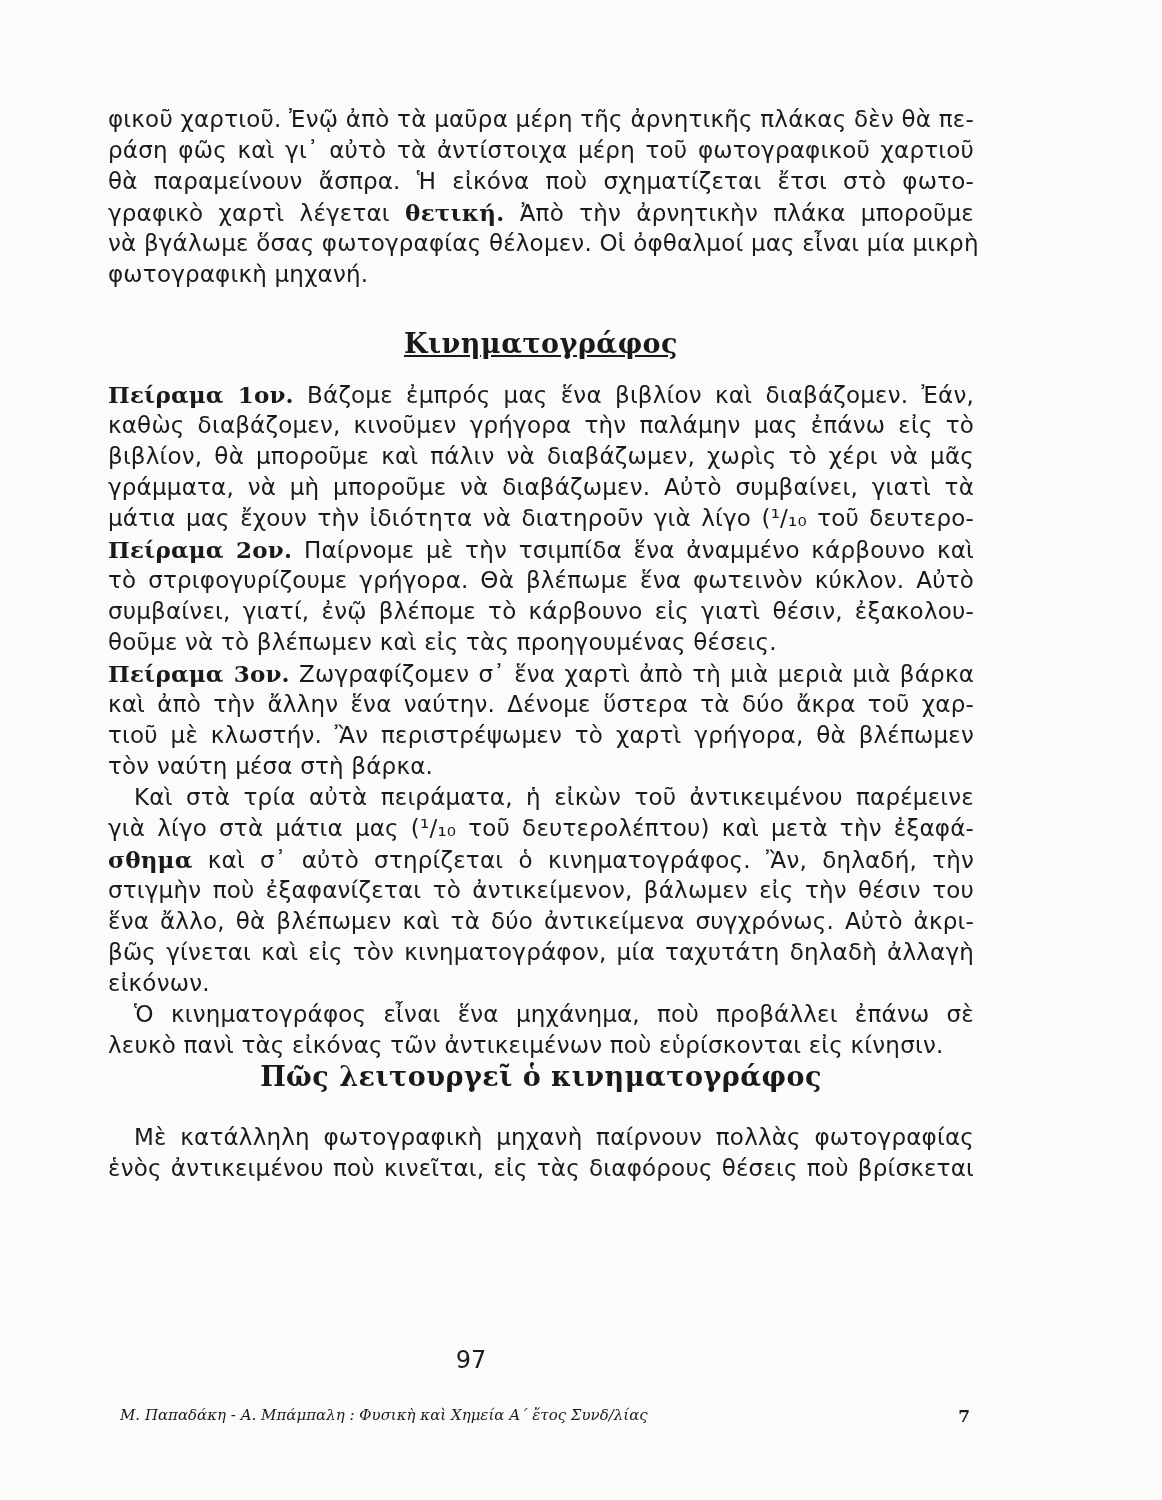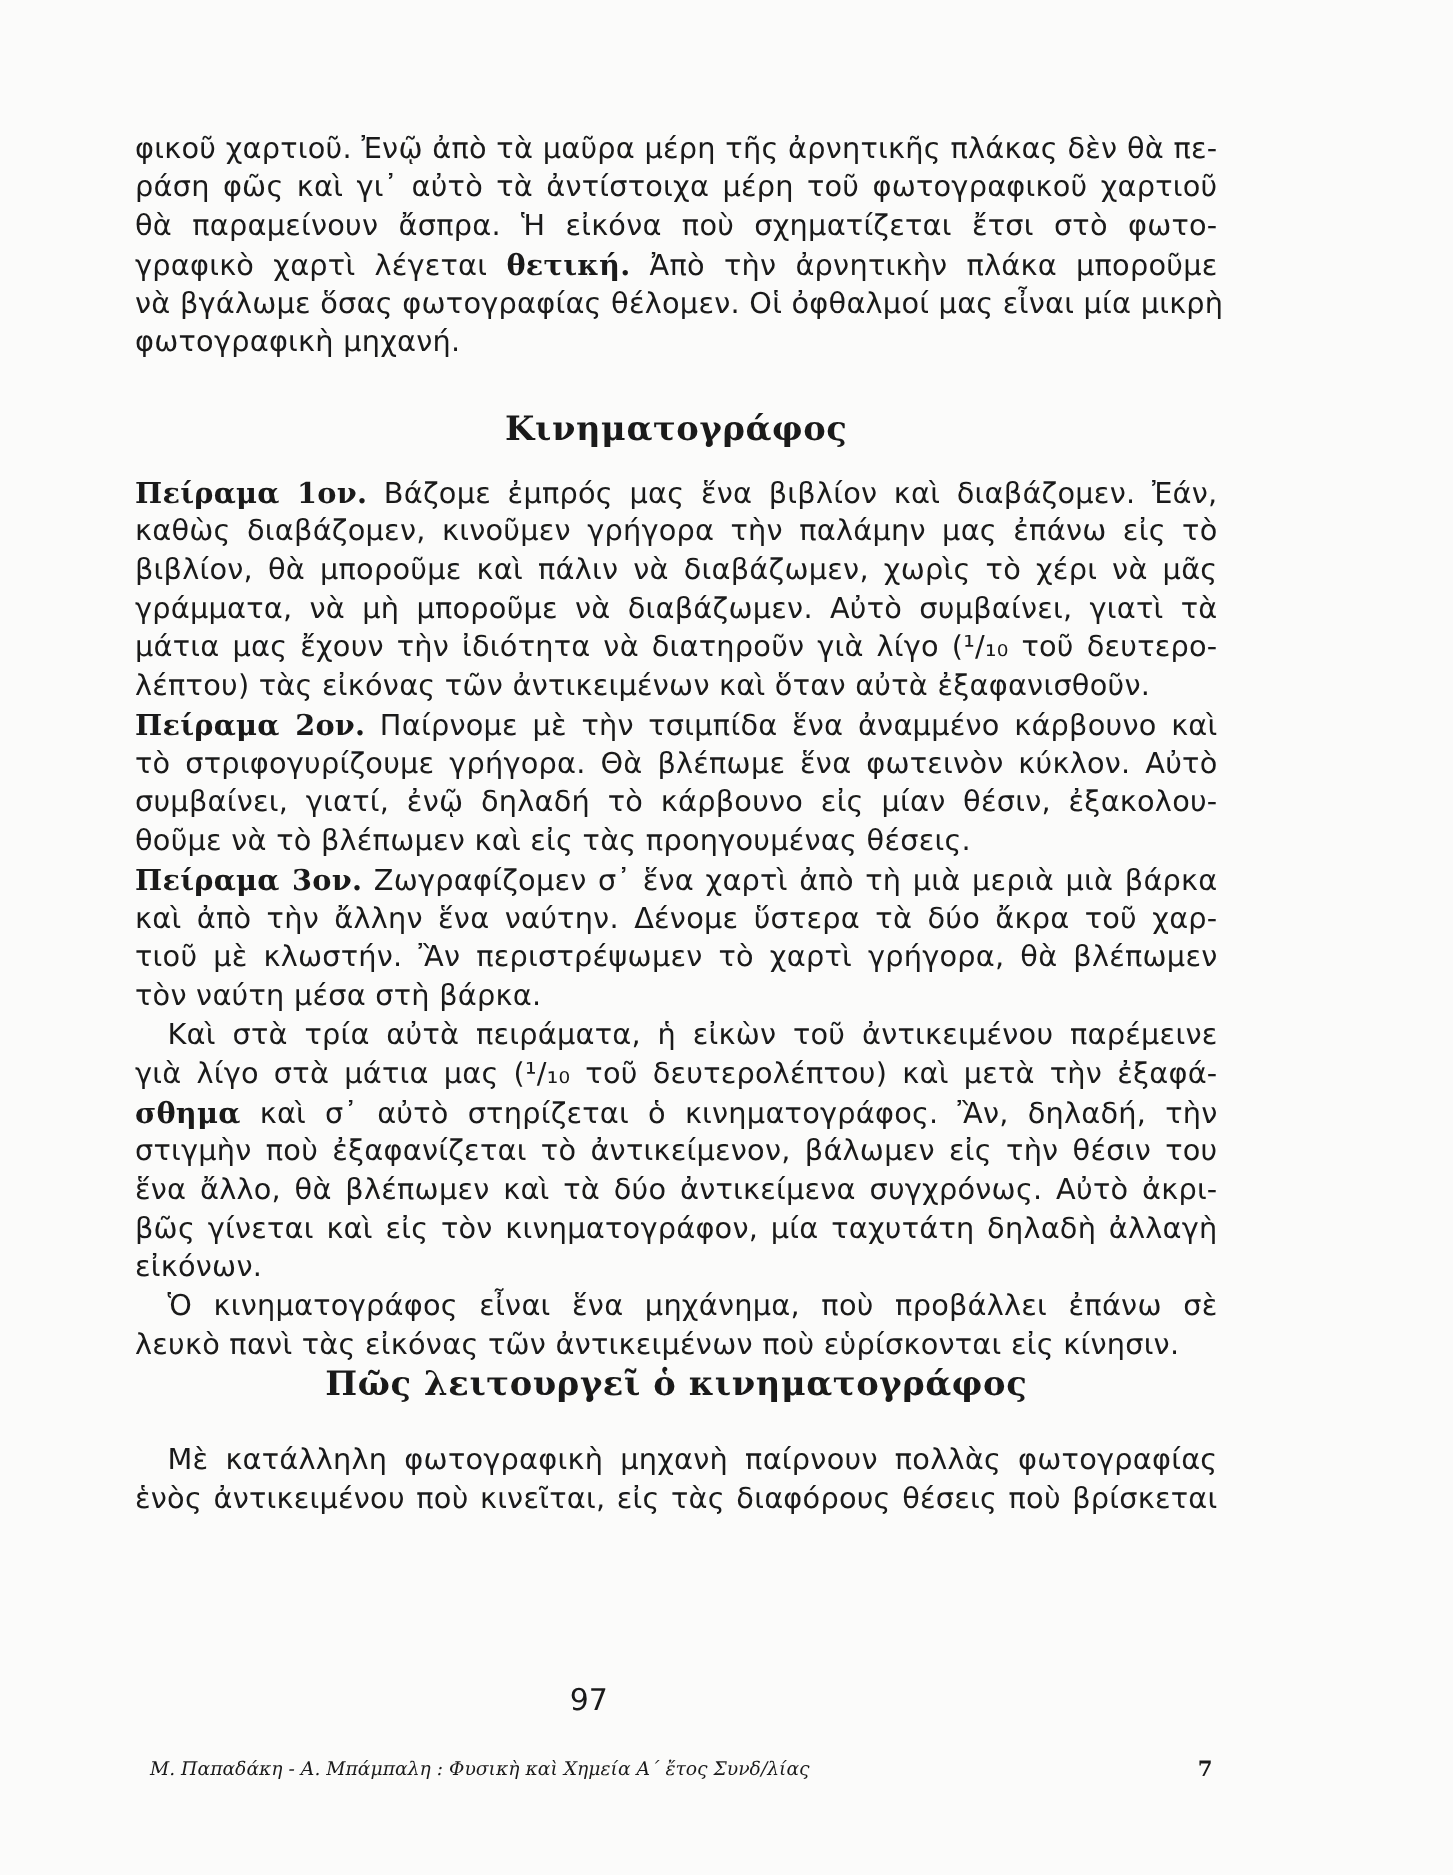--- a/index.html
+++ b/index.html
@@ -11,21 +11,21 @@
   .line {
     font-size: 23px; line-height: 31px; height: 31px; white-space: nowrap;
     text-align: justify; text-align-last: justify; letter-spacing: 0.2px;
   }
   .line.last { text-align-last: left; }
   .indent { text-indent: 26px; }
   .h {
     font-family: "DejaVu Serif", serif; font-weight: bold; font-size: 27px;
     text-align: center; letter-spacing: 0.5px;
   }
-  .h1 { margin-top: 38px; margin-bottom: 20px; }
+  .h1 { margin-top: 38px; margin-bottom: 20px; text-decoration: underline; }
   .h2 { margin-bottom: 30px; }
   .b { font-family: "DejaVu Serif", serif; font-weight: bold; }
   .bi { font-family: "DejaVu Serif", serif; font-weight: bold; }
   .pagenum { position: absolute; left: 0; width: 942px; top: 1346px; text-align: center; font-size: 24px; }
   .footer {
     position: absolute; left: 120px; top: 1406px; width: 850px;
     font-family: "DejaVu Serif", serif; font-style: italic; font-size: 15px;
   }
   .footer .num { position: absolute; right: 0; top: 0; font-style: normal; font-weight: bold; font-size: 17px; }
 </style>
@@ -40,25 +40,24 @@
   <div class="line">νὰ βγάλωμε ὅσας φωτογραφίας θέλομεν. Οἱ ὀφθαλμοί μας εἶναι μία μικρὴ</div>
   <div class="line last">φωτογραφικὴ μηχανή.</div>
 
   <div class="h h1">Κινηματογράφος</div>
 
   <div class="line"><span class="b">Πείραμα 1ον.</span><span> Βάζομε ἐμπρός μας ἕνα βιβλίον καὶ διαβάζομεν. Ἐάν,</span></div>
   <div class="line">καθὼς διαβάζομεν, κινοῦμεν γρήγορα τὴν παλάμην μας ἐπάνω εἰς τὸ</div>
   <div class="line">βιβλίον, θὰ μποροῦμε καὶ πάλιν νὰ διαβάζωμεν, χωρὶς τὸ χέρι νὰ μᾶς</div>
   <div class="line">γράμματα, νὰ μὴ μποροῦμε νὰ διαβάζωμεν. Αὐτὸ συμβαίνει, γιατὶ τὰ</div>
   <div class="line">μάτια μας ἔχουν τὴν ἰδιότητα νὰ διατηροῦν γιὰ λίγο (¹/₁₀ τοῦ δευτερο-</div>
-  <div class="line last">λέπτου) τὰς εἰκόνας τῶν ἀντικειμένων καὶ ὅταν αὐτὰ ἐξαφανισθοῦν.</div>
 
   <div class="line"><span class="b">Πείραμα 2ον.</span><span> Παίρνομε μὲ τὴν τσιμπίδα ἕνα ἀναμμένο κάρβουνο καὶ</span></div>
   <div class="line">τὸ στριφογυρίζουμε γρήγορα. Θὰ βλέπωμε ἕνα φωτεινὸν κύκλον. Αὐτὸ</div>
-  <div class="line">συμβαίνει, γιατί, ἐνῷ δηλαδή τὸ κάρβουνο εἰς μίαν θέσιν, ἐξακολου-</div>
+  <div class="line">συμβαίνει, γιατί, ἐνῷ βλέπομε τὸ κάρβουνο εἰς γιατὶ θέσιν, ἐξακολου-</div>
   <div class="line last">θοῦμε νὰ τὸ βλέπωμεν καὶ εἰς τὰς προηγουμένας θέσεις.</div>
 
   <div class="line"><span class="b">Πείραμα 3ον.</span><span> Ζωγραφίζομεν σ᾽ ἕνα χαρτὶ ἀπὸ τὴ μιὰ μεριὰ μιὰ βάρκα</span></div>
   <div class="line">καὶ ἀπὸ τὴν ἄλλην ἕνα ναύτην. Δένομε ὕστερα τὰ δύο ἄκρα τοῦ χαρ-</div>
   <div class="line">τιοῦ μὲ κλωστήν. Ἂν περιστρέψωμεν τὸ χαρτὶ γρήγορα, θὰ βλέπωμεν</div>
   <div class="line last">τὸν ναύτη μέσα στὴ βάρκα.</div>
 
   <div class="line indent">Καὶ στὰ τρία αὐτὰ πειράματα, ἡ εἰκὼν τοῦ ἀντικειμένου παρέμεινε</div>
   <div class="line">γιὰ λίγο στὰ μάτια μας (¹/₁₀ τοῦ δευτερολέπτου) καὶ μετὰ τὴν ἐξαφά-</div>
   <div class="line"><span class="bi">σθημα</span><span> καὶ σ᾽ αὐτὸ στηρίζεται ὁ κινηματογράφος. Ἂν, δηλαδή, τὴν</span></div>

